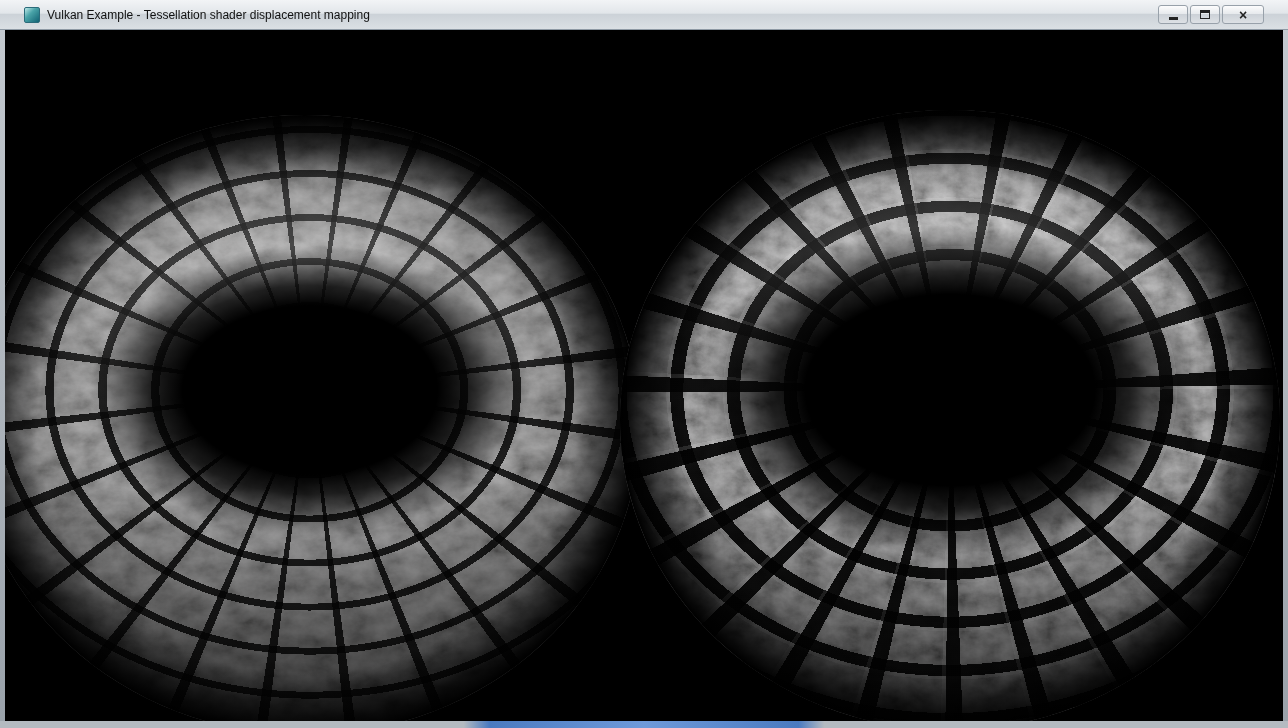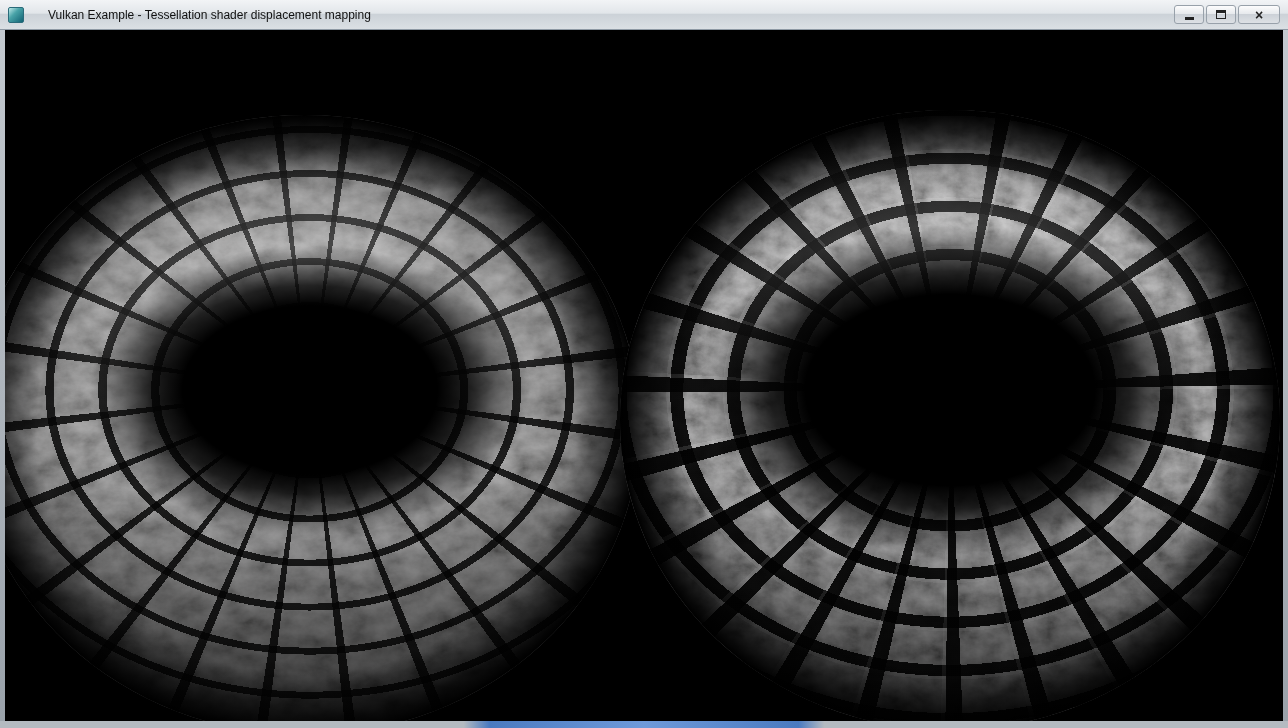--- a/index.html
+++ b/index.html
@@ -5,21 +5,21 @@
   * { margin:0; padding:0; box-sizing:border-box; }
   html,body { width:1288px; height:728px; overflow:hidden; background:#000; font-family:"Liberation Sans", sans-serif; }
 
   .window { width:1288px; height:728px; display:flex; flex-direction:column; }
 
   
   .titlebar {
     height:30px; flex:0 0 30px;
     background:linear-gradient(#f2f4f6,#e2e6ea 45%,#ccd2d8 50%,#dbe0e4);
     border-bottom:1px solid #8e99a4;
-    display:flex; align-items:center; padding:0 8px; gap:24px;
+    display:flex; align-items:center; padding:0 24px; gap:7px;
   }
   .app-icon {
     width:16px; height:16px; flex:0 0 16px;
     background:linear-gradient(135deg,#bfe9e9 0%,#49a3a8 40%,#116273 100%);
     border:1px solid #2a6b7a; border-radius:2px;
   }
   .title-text { font-size:12px; color:#111; white-space:nowrap; }
 
   .win-controls { margin-left:auto; display:flex; gap:2px; }
   .win-btn {

